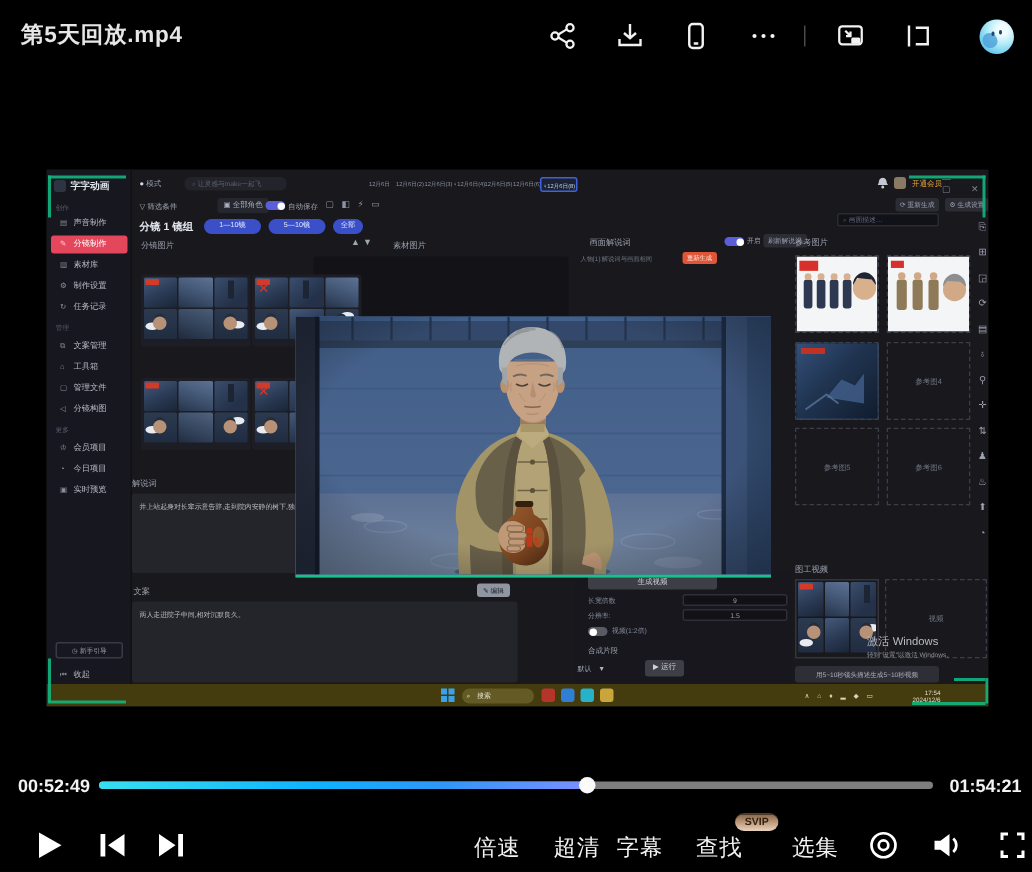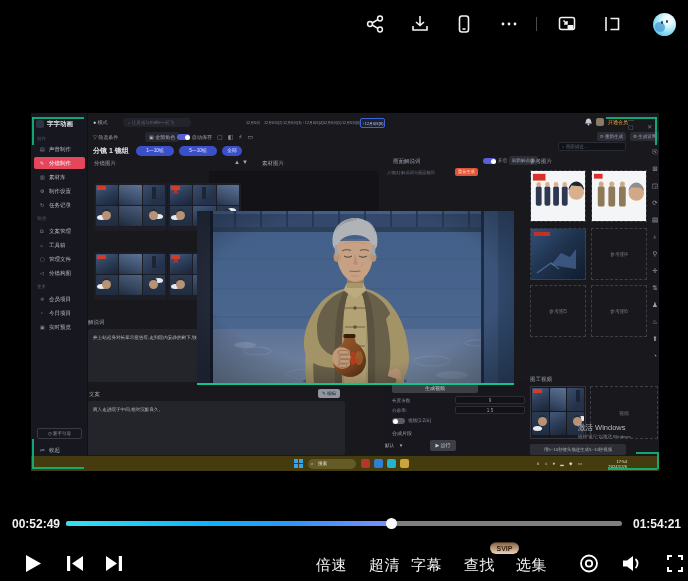--- a/index.html
+++ b/index.html
@@ -109,20 +109,21 @@
   .popup svg { display:block; width:100%; height:100%; }
 
   .wm1 { position:absolute; left:547px; top:310px; color:#b9bcc4; font-size:7.5px; }
   .wm2 { position:absolute; left:547px; top:321px; color:#8f929c; font-size:4.4px; }
 </style>
 </head>
 <body>
 
 <div class="stage">
 
+  <div class="a title">第5天回放.mp4</div>
 
   <div class="a hicon" style="left:364px">
     <svg viewBox="0 0 22 22" fill="none" stroke="#f2f2f2" stroke-width="1.5">
       <circle cx="6" cy="11" r="2.4"></circle>
         <circle cx="16" cy="5.5" r="2.4"></circle>
         <circle cx="16" cy="16.5" r="2.4"></circle>
       <path d="M8.2 10l5.6-3.4M8.2 12l5.6 3.4"></path>
     </svg>
   </div>
   <div class="a hicon" style="left:409px">
@@ -589,21 +590,21 @@
         <path d="M3 3 L14 10.5 L3 18 Z" fill="#fff"></path>
         <rect x="15.8" y="3" width="3.2" height="15" fill="#fff"></rect>
       </svg>
   </div>
 
   <div class="a clabel" style="left:316px">倍速</div>
   <div class="a clabel" style="left:369px">超清</div>
   <div class="a clabel" style="left:411px">字幕</div>
   <div class="a clabel" style="left:464px">查找</div>
   <div class="a svip">SVIP</div>
-  <div class="a clabel" style="left:516px">选集</div>
+  <div class="a clabel" style="left:528px">选集</div>
 
   <div class="a cicon" style="left:578px">
     <svg viewBox="0 0 22 21" fill="none" stroke="#fff" stroke-width="1.8">
       <circle cx="11" cy="10.5" r="8"></circle>
         <circle cx="11" cy="10.5" r="3.2"></circle>
     </svg>
   </div>
   <div class="a cicon" style="left:620px">
     <svg viewBox="0 0 22 21" fill="#fff">
       <path d="M3 7.5 h4 L13 3 v15 L7 13.5 H3 Z"></path>

